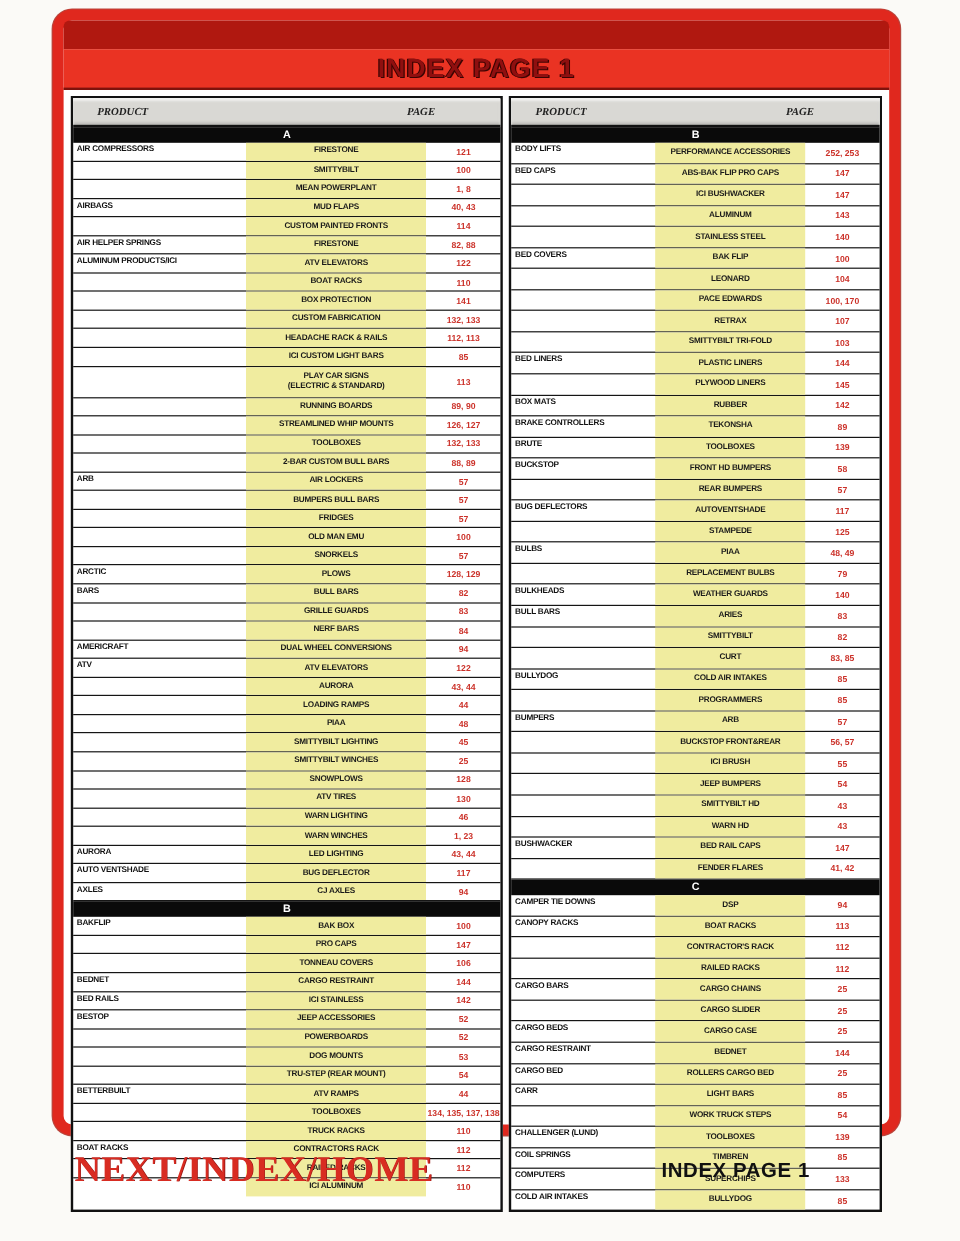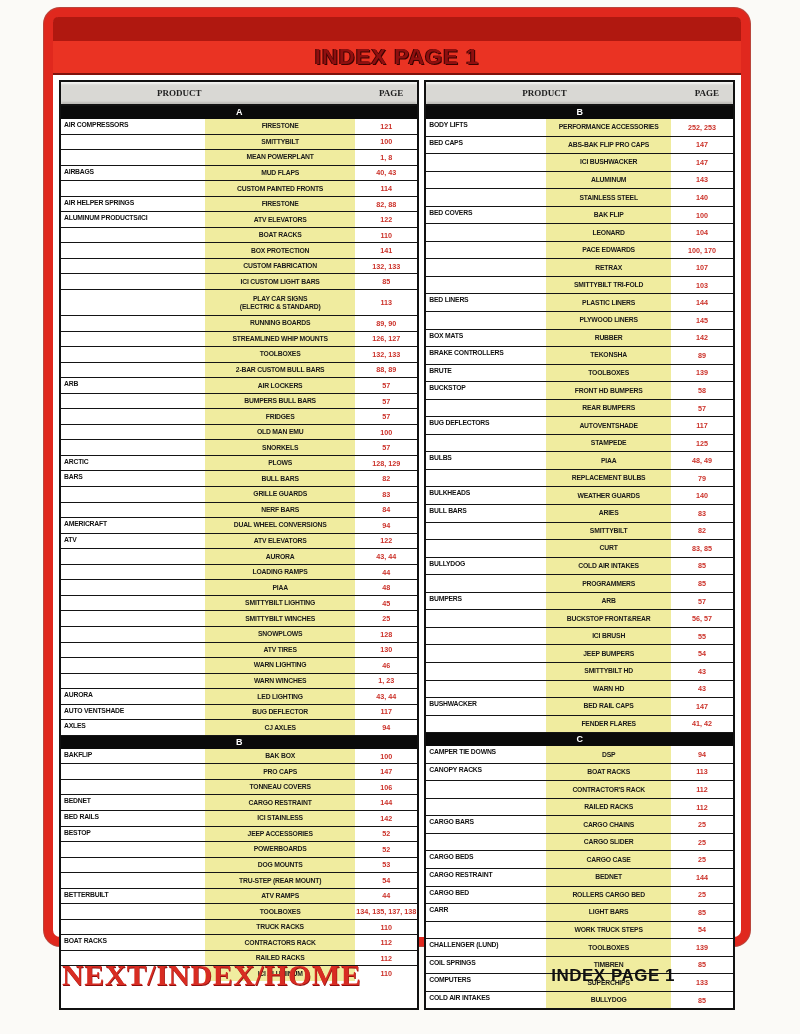--- a/index.html
+++ b/index.html
@@ -12,24 +12,24 @@
   .title-bar{height:32px;background:#ea3323;display:flex;align-items:center;justify-content:center;
     border-bottom:2px solid #7e120c;}
   .title-bar .t{font-size:22px;font-weight:bold;letter-spacing:1px;color:#8f0f0f;
     text-shadow:1px 1px 0 #3a0402, -1px 0 0 #3a0402;}
   .tables{display:flex;gap:5px;padding:5px 6px 0 6px;}
   .idx-table{border:2px solid #111;background:#fff;}
   .idx-table.left{width:374px;}
   .idx-table.right{width:322px;}
   .thead{display:flex;height:22px;background:#d9d8d4;border-bottom:2px solid #111;
     align-items:center;box-shadow:inset 0 2px 2px #f4f4f2, inset 0 -2px 2px #bdbcb8;}
-  .thead .h-prod{flex:1;font-family:"Liberation Serif",serif;font-weight:bold;
-    font-size:9px;padding-left:56px;color:#222;margin-left:40px;}
-  .thead .h-page{width:64px;font-family:"Liberation Serif",serif;font-weight:bold;
-    font-size:9px;text-align:right;padding-right:14px;color:#222;}
+  .thead .h-prod{flex:1;font-family:"Liberation Serif",serif;font-style:italic;font-weight:bold;
+    font-size:9px;padding-left:20px;color:#222;}
+  .thead .h-page{width:64px;font-family:"Liberation Serif",serif;font-style:italic;font-weight:bold;
+    font-size:9px;padding-right:14px;color:#222;}
   .secbar{height:13px;background:#0a0a0a;color:#fff;font-size:9px;font-weight:bold;
     display:flex;align-items:center;justify-content:center;line-height:1;}
   .row{display:flex;border-bottom:1.4px solid #151515;align-items:stretch;}
   .row:last-child{border-bottom:none;}
   .c-cat{width:144px;font-size:6.8px;font-weight:bold;color:#111;padding:2px 0 0 3px;
     letter-spacing:-0.2px;box-sizing:border-box;text-transform:uppercase;}
   .right .c-cat{width:120px;}
   .c-item{flex:1;background:#f0ec9f;font-size:6.8px;font-weight:bold;color:#1a1a1a;
     display:flex;align-items:center;justify-content:center;text-align:center;
     letter-spacing:-0.2px;text-transform:uppercase;white-space:pre-line;line-height:1.15;}
@@ -108,20 +108,25 @@
               <div class="c-item">BOX PROTECTION</div>
               <div class="c-page">141</div>
             </div>
             <div class="row">
               <div class="c-cat"></div>
               <div class="c-item">CUSTOM FABRICATION</div>
               <div class="c-page">132, 133</div>
             </div>
             <div class="row">
               <div class="c-cat"></div>
+              <div class="c-item">HEADACHE RACK &amp; RAILS</div>
+              <div class="c-page">112, 113</div>
+            </div>
+            <div class="row">
+              <div class="c-cat"></div>
               <div class="c-item">ICI CUSTOM LIGHT BARS</div>
               <div class="c-page">85</div>
             </div>
             <div class="row tall">
               <div class="c-cat"></div>
               <div class="c-item">PLAY CAR SIGNS
 (ELECTRIC &amp; STANDARD)</div>
               <div class="c-page">113</div>
             </div>
             <div class="row">

